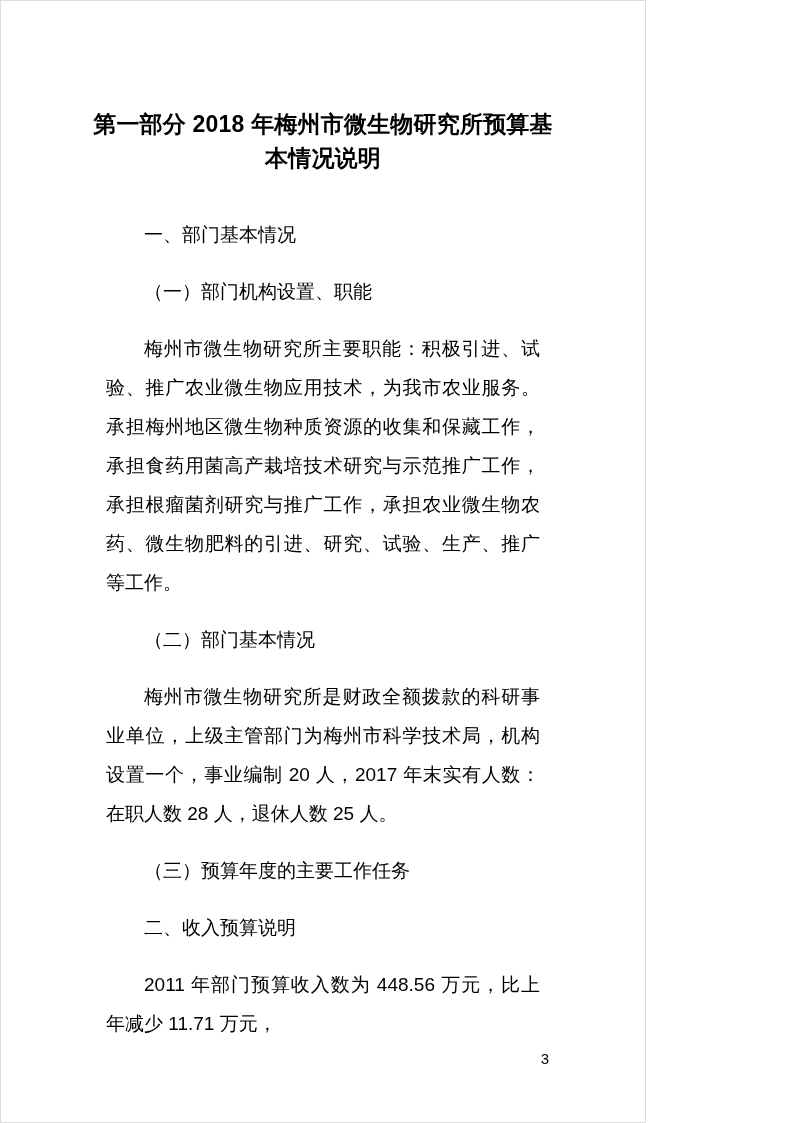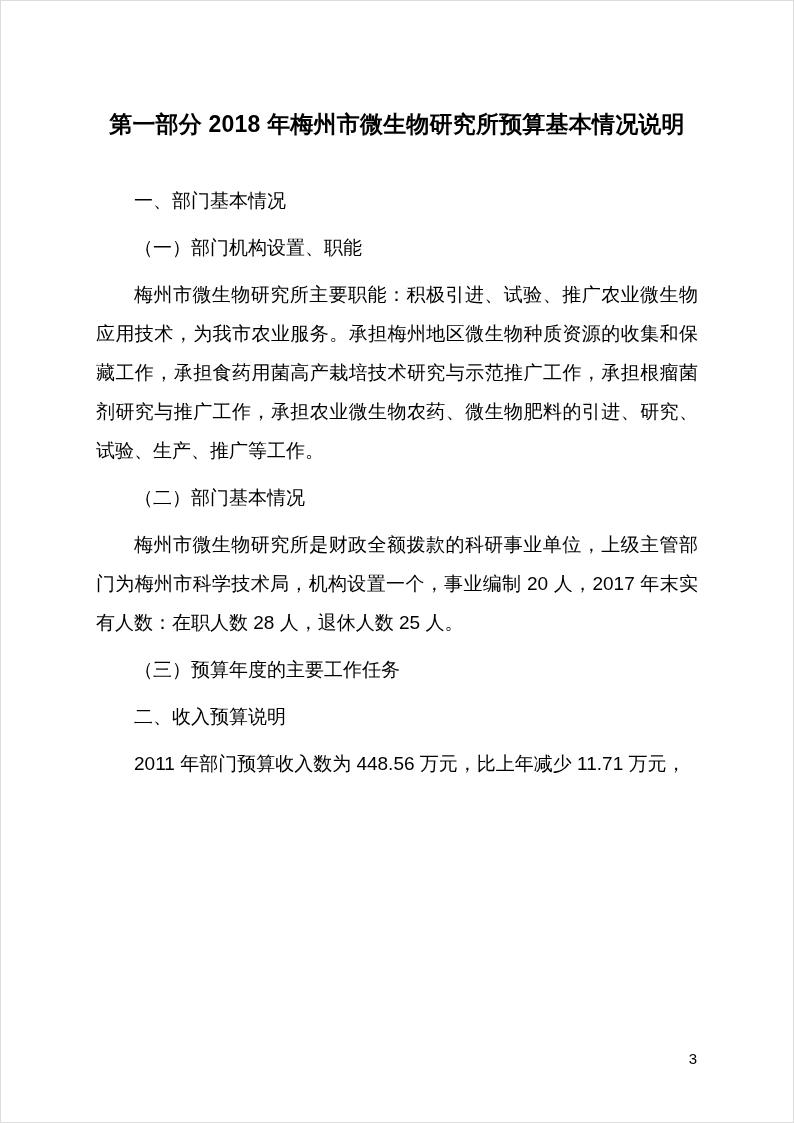--- a/index.html
+++ b/index.html
@@ -2,21 +2,21 @@
 <html><head>
 <meta charset="utf-8">
 <style>
   html, body {
     margin: 0;
     padding: 0;
     background: #ffffff;
   }
   .page {
     position: relative;
-    width: 794px;
+    width: 646px;
     height: 1123px;
     box-sizing: border-box;
     background: #ffffff;
     border: 1px solid #dcdcdc;
     padding: 0 87px;
     overflow: hidden;
     font-family: "Liberation Sans", "DejaVu Sans", sans-serif;
     color: #000000;
   }
   .doc-title {
@@ -29,21 +29,21 @@
     letter-spacing: 0.2px;
   }
   .doc-body {
     margin-top: 40px;
     font-size: 19px;
     line-height: 39px;
     text-align: justify;
     text-justify: inter-character;
   }
   .doc-body p {
-    margin: 8px;
+    margin: 18px;
     text-indent: 2em;
     text-align: justify;
     text-align-last: left;
     word-break: break-all;
   }
   .doc-body p.heading {
     text-align: left;
   }
   .page-number {
     position: absolute;

